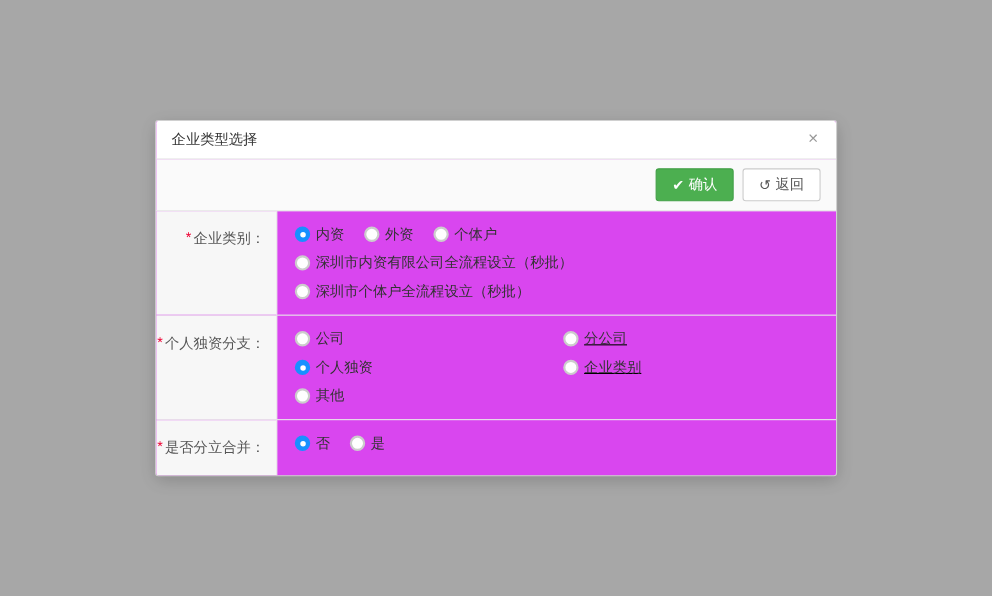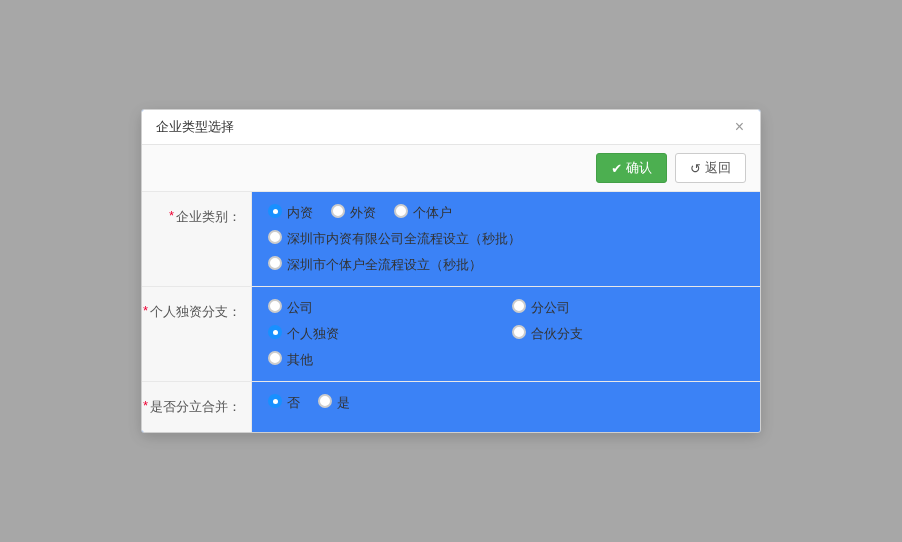--- a/index.html
+++ b/index.html
@@ -14,21 +14,21 @@
     }
     .dialog-overlay {
       position: fixed;
       top: 0; left: 0; right: 0; bottom: 0;
       background: rgba(0,0,0,0.3);
       display: flex;
       align-items: center;
       justify-content: center;
     }
     .dialog {
-      background: #3b82f6;
+      background: #d946ef;
       border: 1px solid #d0d0d0;
       border-radius: 3px;
       width: 620px;
       box-shadow: 0 4px 16px rgba(0,0,0,0.18);
       overflow: hidden;
     }
     .dialog-header {
       display: flex;
       align-items: center;
       justify-content: space-between;
@@ -119,21 +119,21 @@
       gap: 8px;
     }
     .radio-row {
       display: flex;
       align-items: center;
       gap: 18px;
       flex-wrap: wrap;
     }
     .radio-item {
       display: flex;
-      align-items: flex-start;
+      align-items: center;
       gap: 5px;
       cursor: pointer;
       color: #333;
       font-size: 13px;
     }
     .radio-circle {
       width: 14px;
       height: 14px;
       border-radius: 50%;
       border: 2px solid #ccc;
@@ -238,28 +238,28 @@
               <label class="radio-item">
                 <span class="radio-circle checked"></span>
                 <span>个人独资</span>
               </label>
               <label class="radio-item">
                 <span class="radio-circle"></span>
                 <span>其他</span>
               </label>
             </div>
 
-            <div style="display:flex;flex-direction:column;gap:8px;">
+            <div style="display:flex;flex-direction:column;gap:8px;text-decoration:underline;">
               <label class="radio-item">
                 <span class="radio-circle"></span>
                 <span>分公司</span>
               </label>
               <label class="radio-item">
                 <span class="radio-circle"></span>
-                <span>合伙分支</span>
+                <span>企业类别</span>
               </label>
             </div>
           </div>
         </div>
       </div>
 
       <div class="form-row">
         <div class="form-label">
           <span class="required">*</span>
           <span>是否分立合并：</span>

